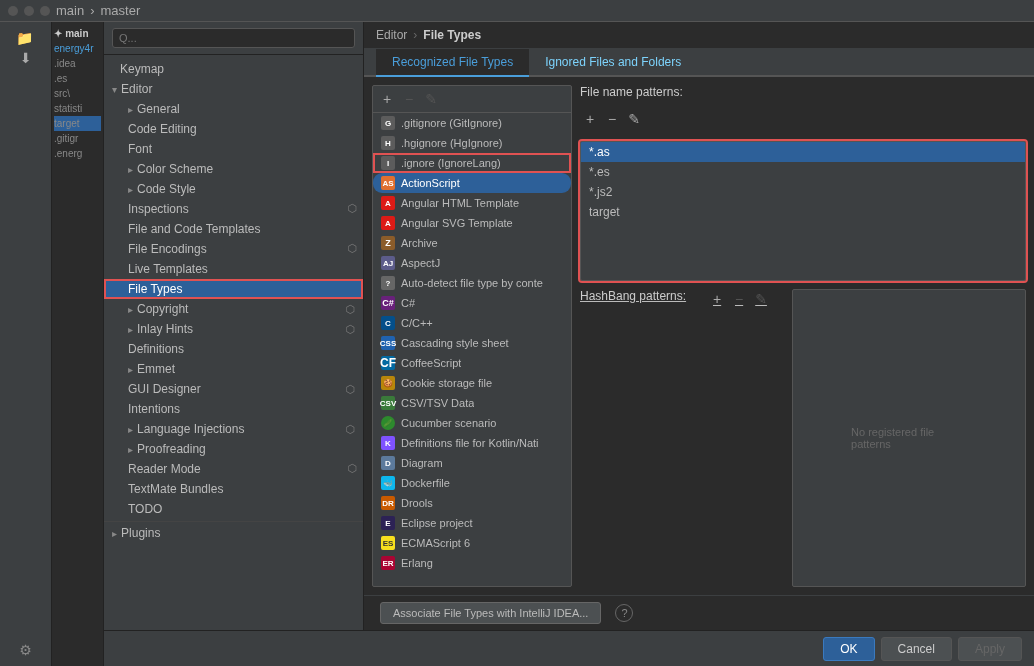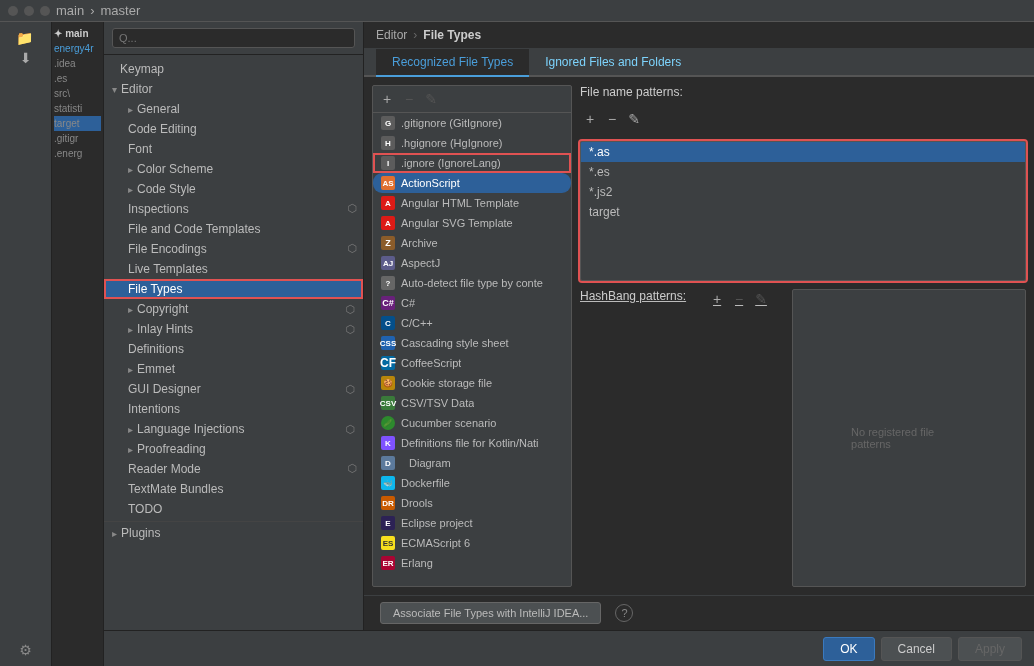--- a/index.html
+++ b/index.html
@@ -558,21 +558,21 @@
                 <div class="file-type-item">
                   <div class="file-icon icon-cucumber">🥒</div>
                   <span style="overflow: hidden; text-overflow: ellipsis;">Cucumber scenario</span>
                 </div>
                 <div class="file-type-item">
                   <div class="file-icon icon-kotlin">K</div>
                   <span style="overflow: hidden; text-overflow: ellipsis;">Definitions file for Kotlin/Nati</span>
                 </div>
                 <div class="file-type-item">
                   <div class="file-icon icon-diagram">D</div>
-                  <span style="overflow: hidden; text-overflow: ellipsis; margin-left: 8px;">Diagram</span>
+                  <span style="overflow: hidden; text-overflow: ellipsis;">Diagram</span>
                 </div>
                 <div class="file-type-item">
                   <div class="file-icon icon-docker">🐳</div>
                   <span style="overflow: hidden; text-overflow: ellipsis;">Dockerfile</span>
                 </div>
                 <div class="file-type-item">
                   <div class="file-icon icon-drools">DR</div>
                   <span style="overflow: hidden; text-overflow: ellipsis;">Drools</span>
                 </div>
                 <div class="file-type-item">

